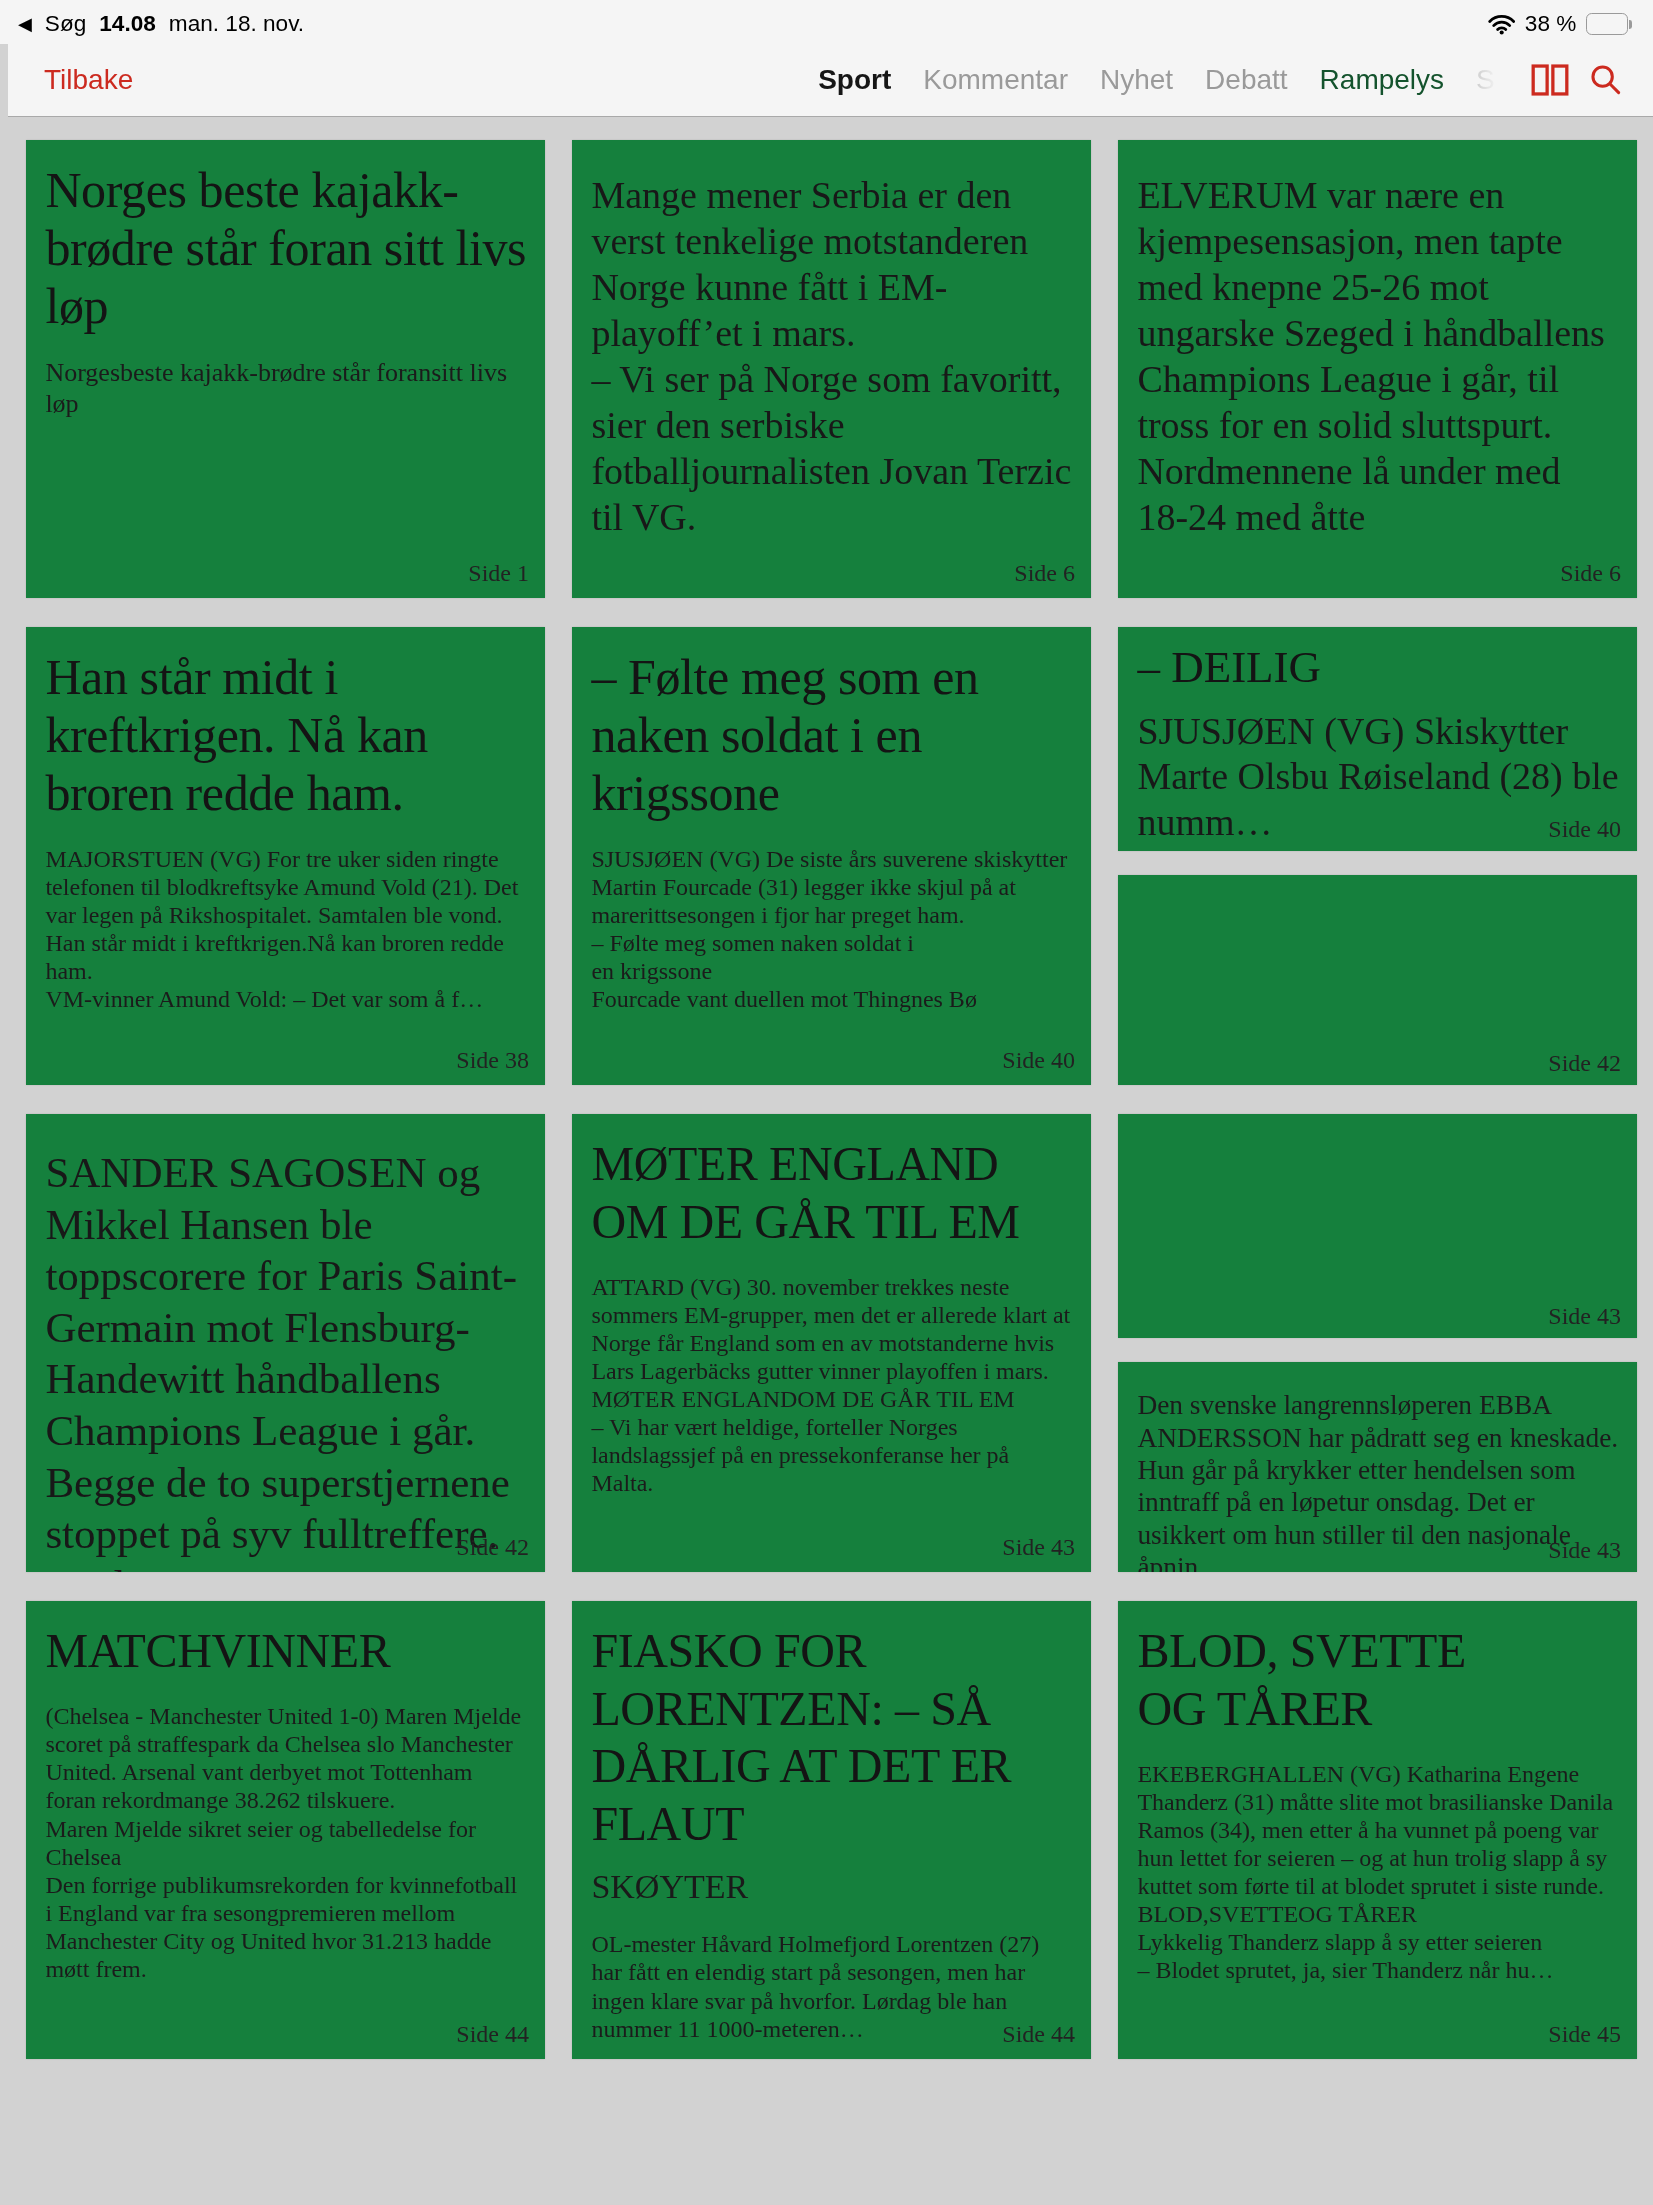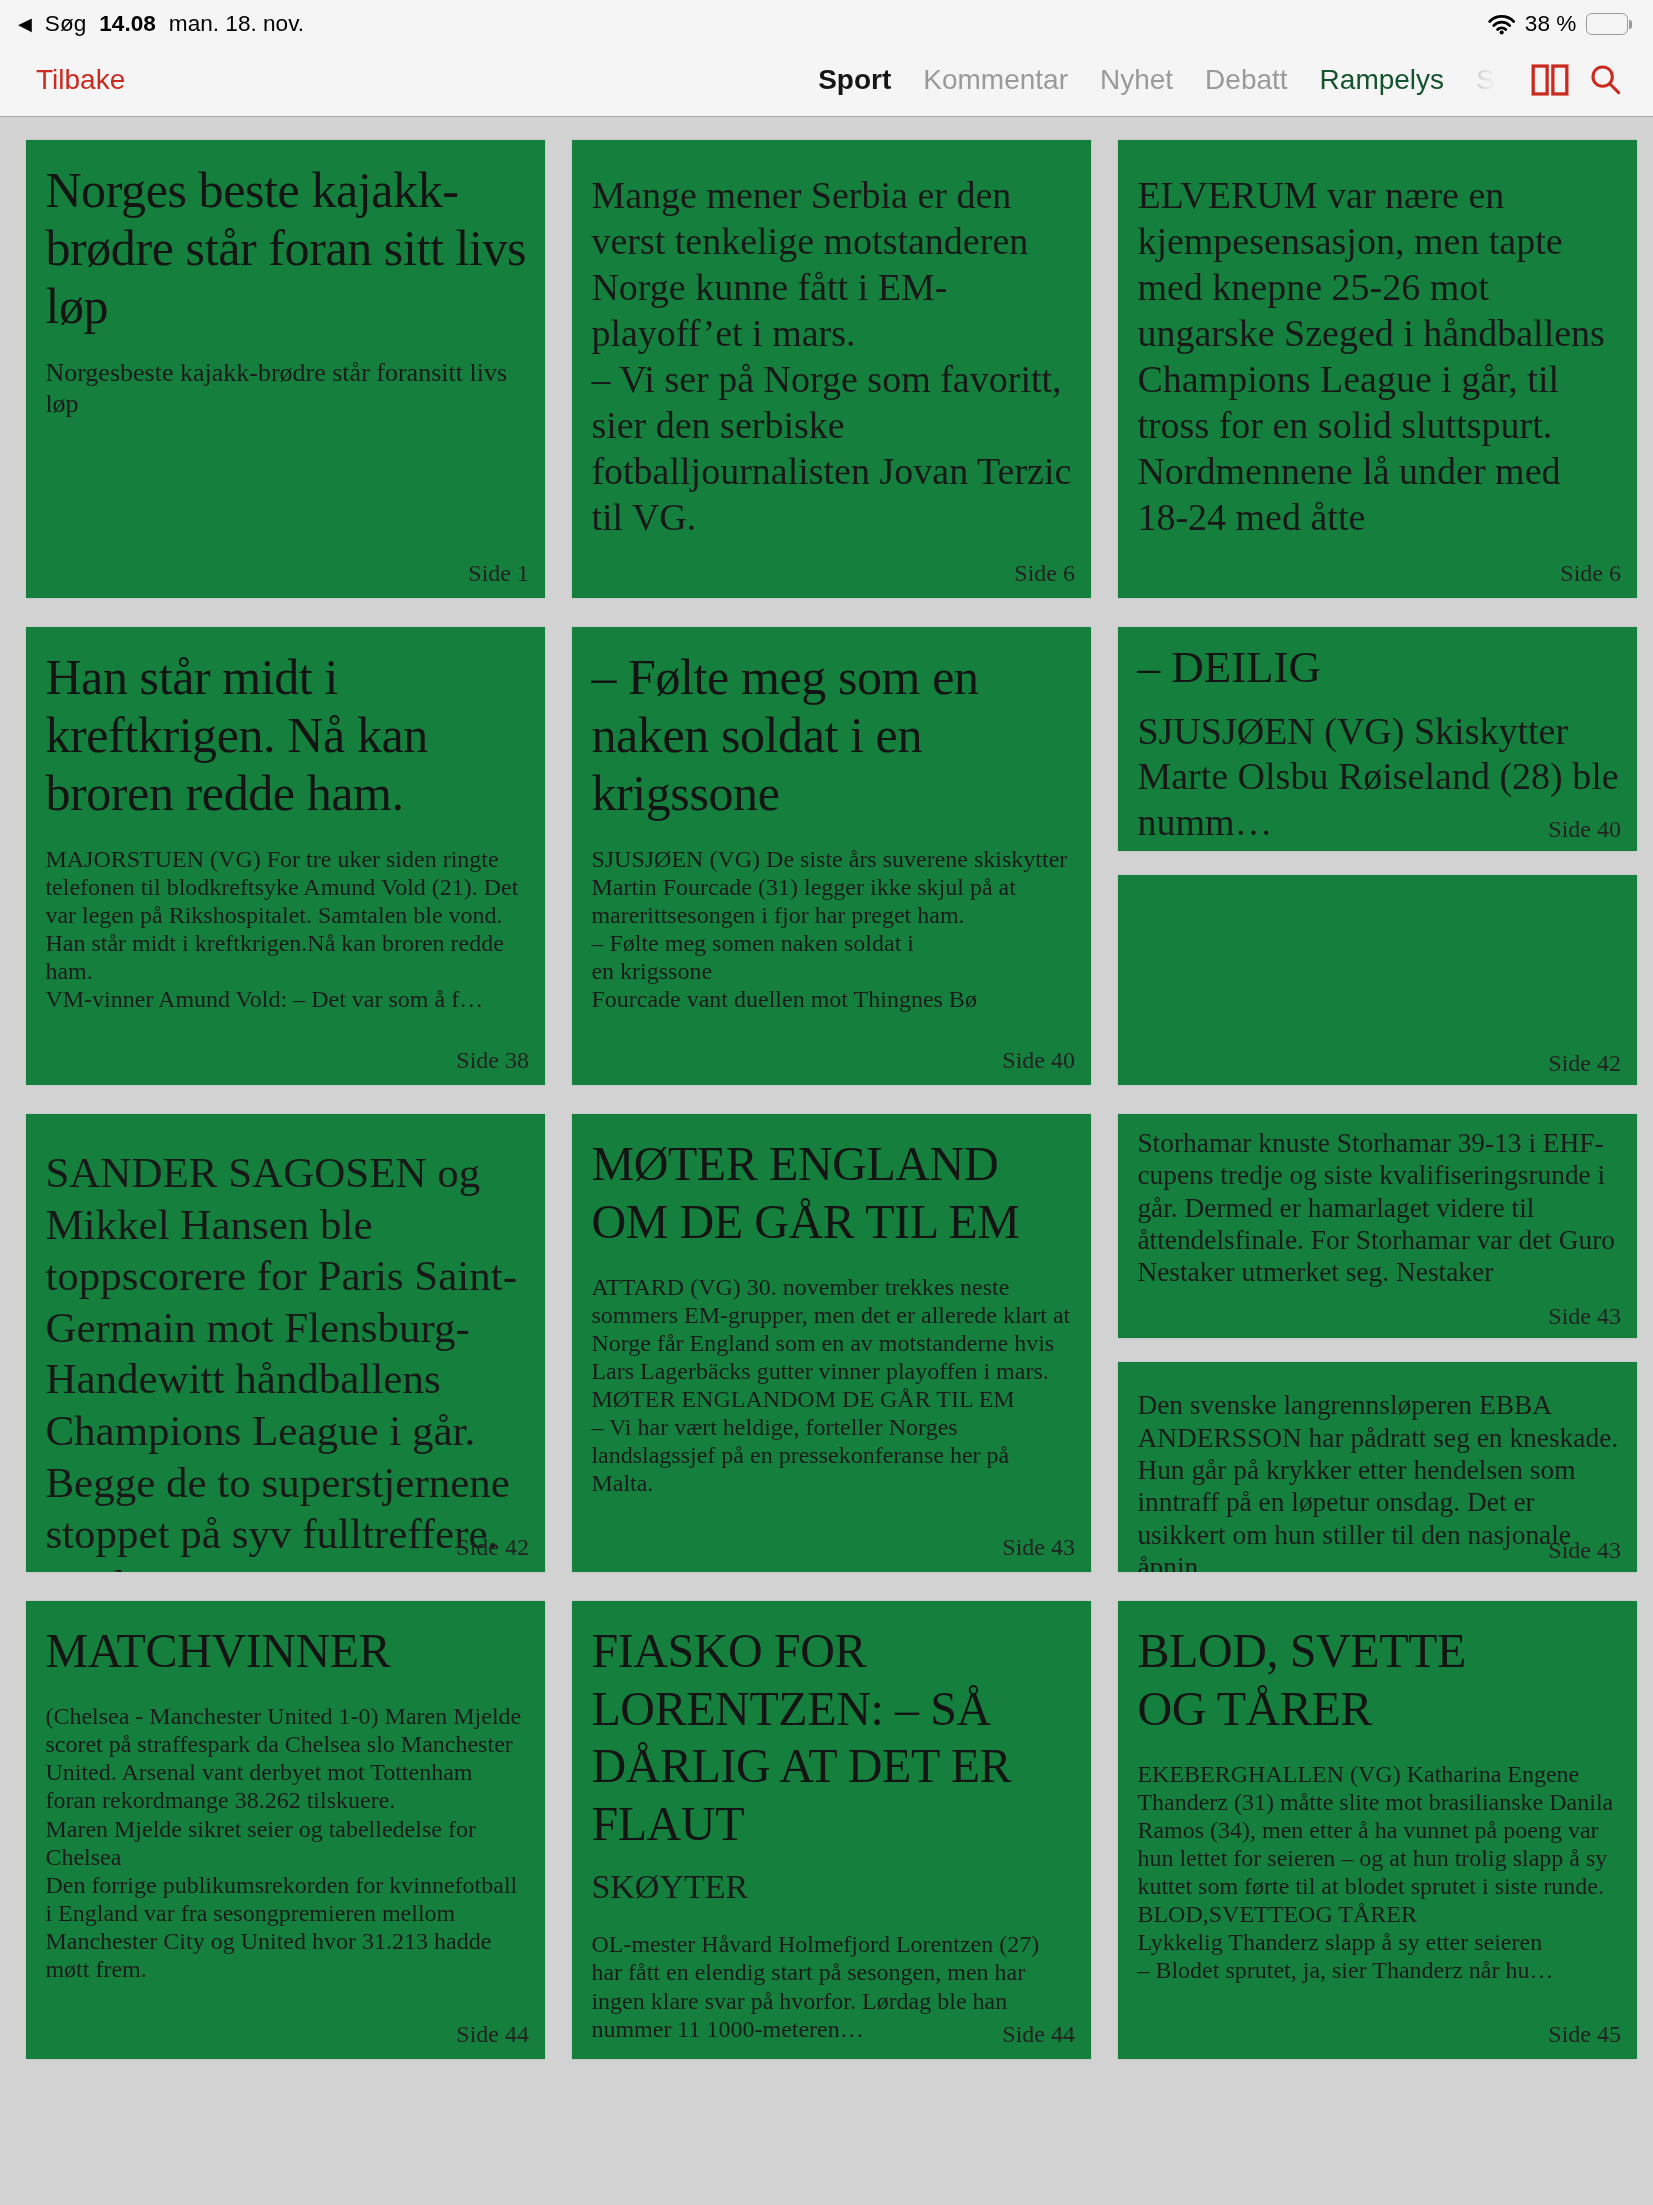--- a/index.html
+++ b/index.html
@@ -31,21 +31,21 @@
     padding:1.6px; position:relative;
   }
   .battery-fill { width:36%; height:100%; background:#000; border-radius:1.6px; }
   .battery-nub {
     width:3.2px; height:9px; background:#9a9a9a;
     border-radius:0 2.4px 2.4px 0; margin-left:0.8px;
   }
 
   
   .navbar {
-    position:absolute; top:44px; left:0; right:0; height:73px;
+    position:absolute; top:44px; left:8px; right:0; height:73px;
     background:#f5f5f5;
     border-bottom:1.6px solid #a9a9a9;
   }
   .nav-back {
     position:absolute; left:36px; top:0; height:100%;
     display:flex; align-items:center;
     font-size:28px; color:#cc2a1f; cursor:pointer;
   }
   .tabs {
     position:absolute; right:152px; top:0; height:100%;
@@ -240,21 +240,20 @@
     <article class="card">
       <h2 class="t-caps">MØTER ENGLAND OM DE GÅR TIL EM</h2>
       <p class="body">ATTARD (VG) 30. november trekkes neste sommers EM-grupper, men det er allerede klart at Norge får England som en av motstanderne hvis Lars Lagerbäcks gutter vinner playoffen i mars.
 MØTER ENGLANDOM DE GÅR TIL EM
 – Vi har vært heldige, forteller Norges landslagssjef på en pressekonferanse her på Malta.</p>
       <span class="side">Side 43</span>
     </article>
 
     <div class="stack">
       <article class="card card--top">
-        <p class="body body--md">Storhamar knuste Storhamar 39-13 i EHF-cupens tredje og siste kvalifiseringsrunde i går. Dermed er hamarlaget videre til åttendelsfinale. For Storhamar var det Guro Nestaker utmerket seg. Nestaker</p>
         <span class="side">Side 43</span>
       </article>
       <article class="card card--bottom">
         <p class="body body--md">Den svenske langrennsløperen EBBA ANDERSSON har pådratt seg en kneskade. Hun går på krykker etter hendelsen som inntraff på en løpetur onsdag. Det er usikkert om hun stiller til den nasjonale åpnin</p>
         <span class="side">Side 43</span>
       </article>
     </div>
 
     <article class="card">
       <h2 class="t-caps">MATCHVINNER</h2>

